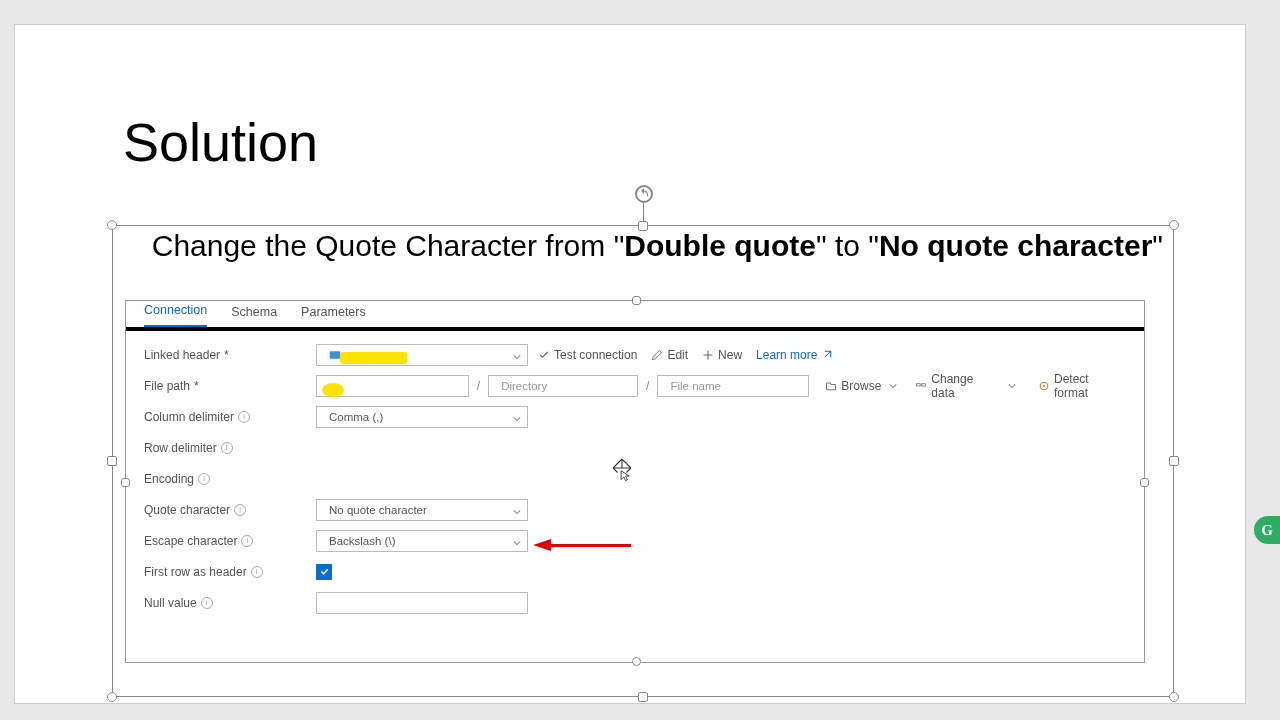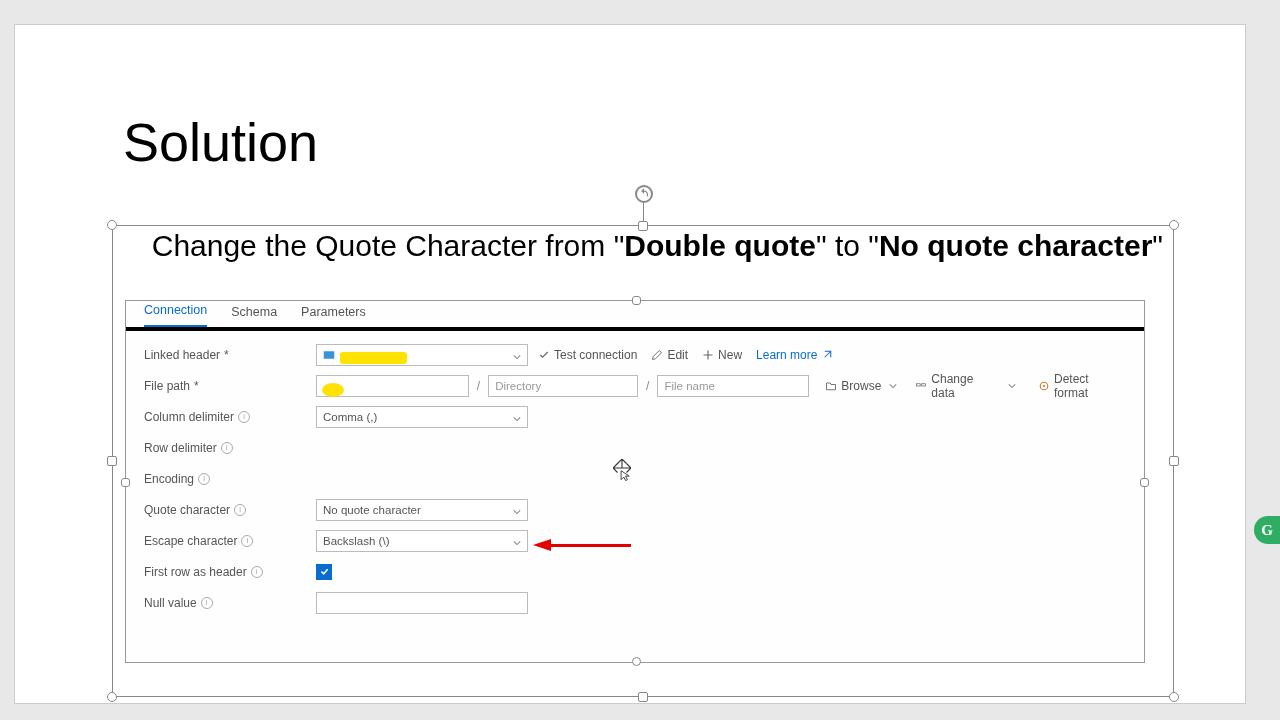--- a/index.html
+++ b/index.html
@@ -75,21 +75,21 @@
   .row { display:flex; align-items:center; height:31px; }
   .lbl { width:172px; color:#555; font-size:12px; display:flex; align-items:center; gap:4px;}
   .req { color:#555; }
   .info { width:12px; height:12px; border:1px solid #aaa; border-radius:50%; font-size:8px; line-height:10px; text-align:center; color:#aaa;}
 
   .sel, .txt {
     height:22px;
     border:1px solid #bbb;
     background:#fff;
     font-size:11.5px;
-    padding:0 6px;
+    padding:0 12px;
     color:#555;
     display:flex; align-items:center;
     position:relative;
   }
   .sel { width:212px; }
   .sel .chev { position:absolute; right:6px; top:6px; width:8px; height:8px;}
   .chev svg { width:8px; height:8px; }
   .txt { }
   .txtin { border:none; outline:none; width:100%; font-size:11.5px; color:#333; background:transparent;}
   .txtin::placeholder { color:#999;}

